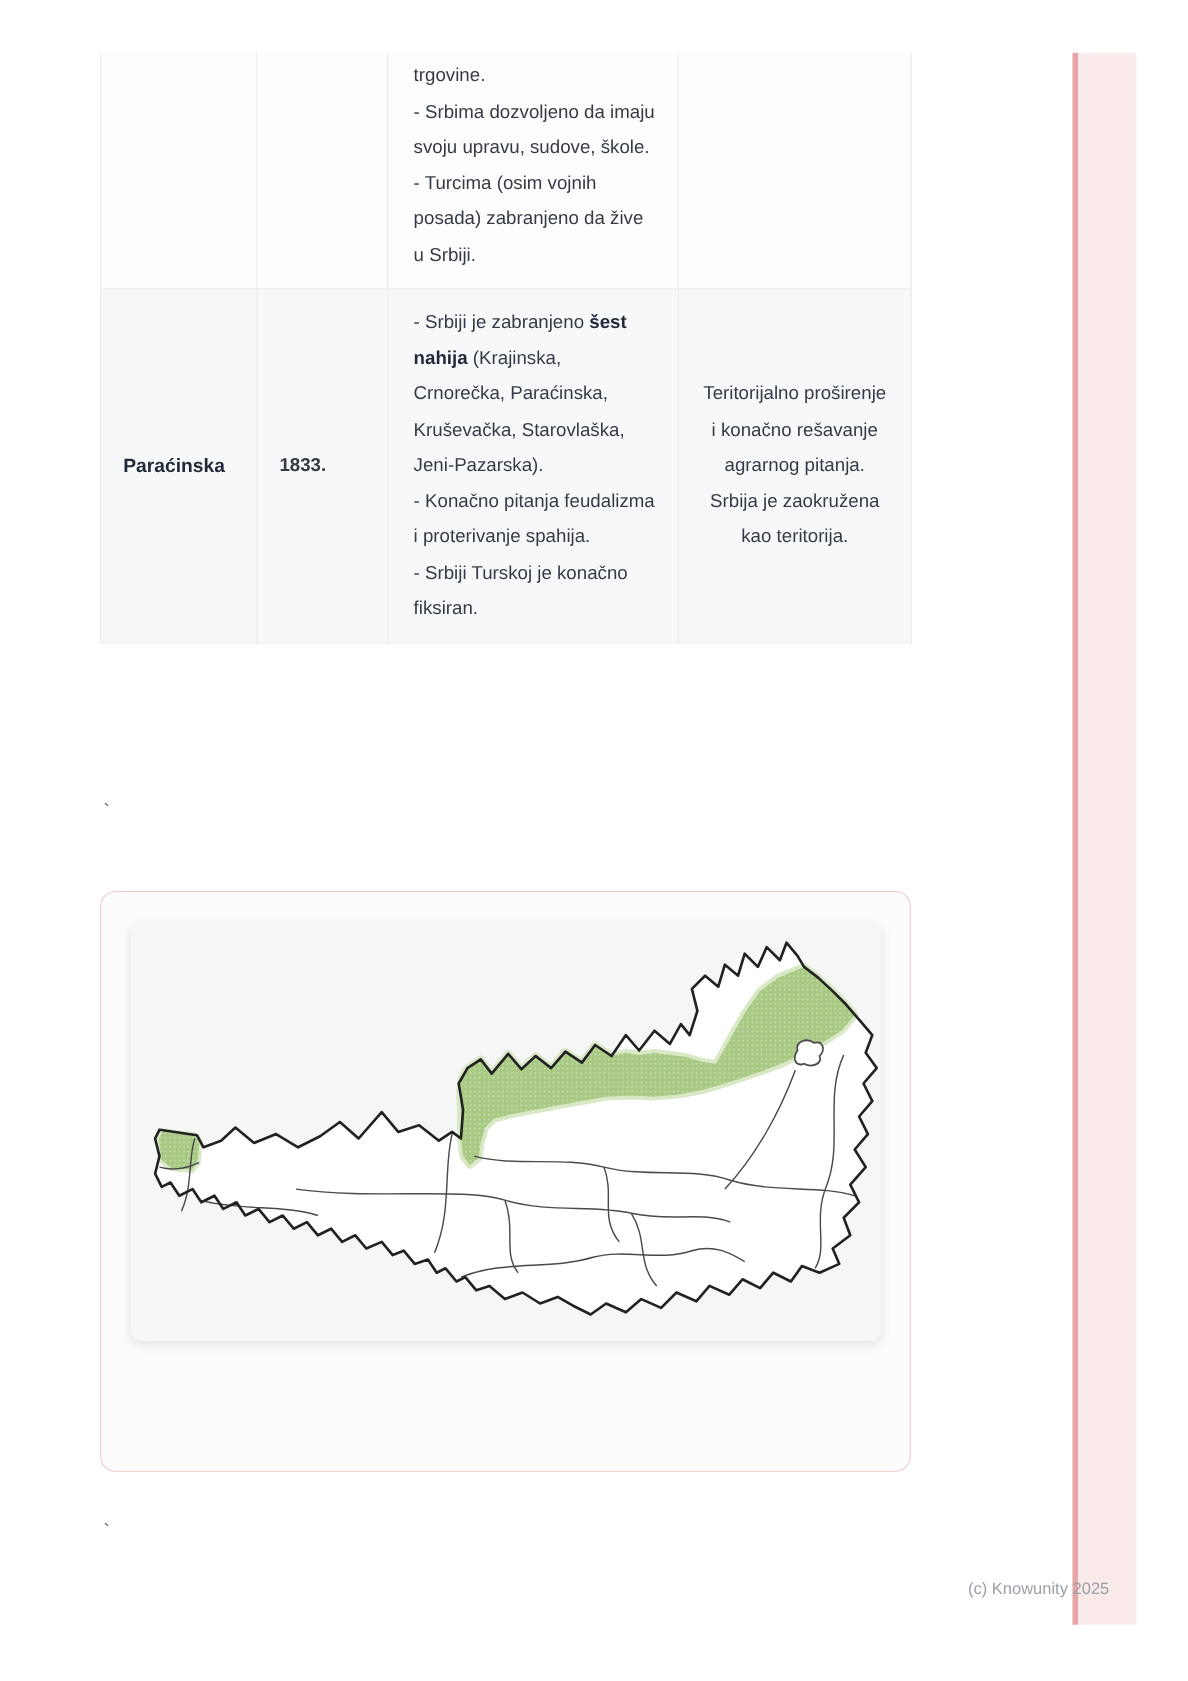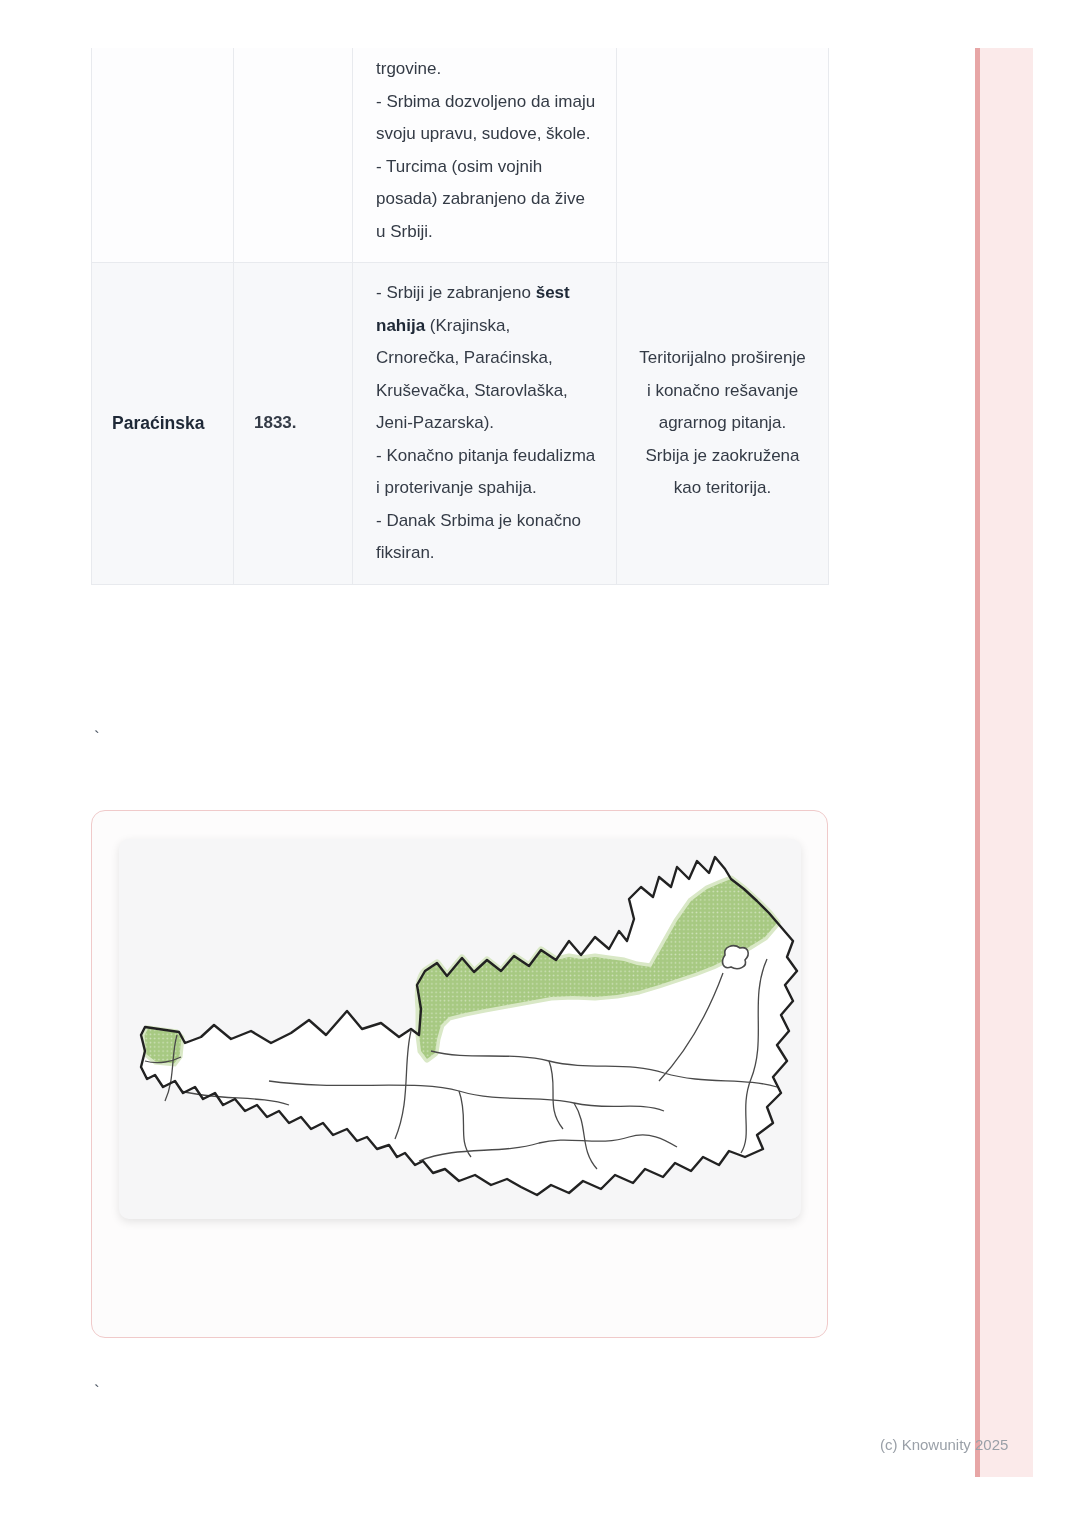--- a/index.html
+++ b/index.html
@@ -80,21 +80,21 @@
       <td class="col-sig"></td>
     </tr>
     <tr class="row-hatiserif">
       <td class="col-doc">
         <span class="doc-name">Paraćinska</span>
       </td>
       <td class="col-year">1833.</td>
       <td class="col-prov cell-prov">
         <p><span>- Srbiji je zabranjeno </span><span class="bold-inline">šest nahija</span><span> (Krajinska, Crnorečka, Paraćinska, Kruševačka, Starovlaška, Jeni-Pazarska).</span></p>
         <p>- Konačno pitanja feudalizma i proterivanje spahija.</p>
-        <p>- Danak Srbima je konačno fiksiran.</p>
+        <p>- Srbiji Turskoj je konačno fiksiran.</p>
       </td>
       <td class="col-sig">Teritorijalno proširenje i konačno rešavanje agrarnog pitanja. Srbija je zaokružena kao teritorija.</td>
     </tr>
   </tbody>
     </table>
 
   <div class="stray s1">`</div>
   <div class="stray s2">`</div>
 
   <div class="map-panel">

